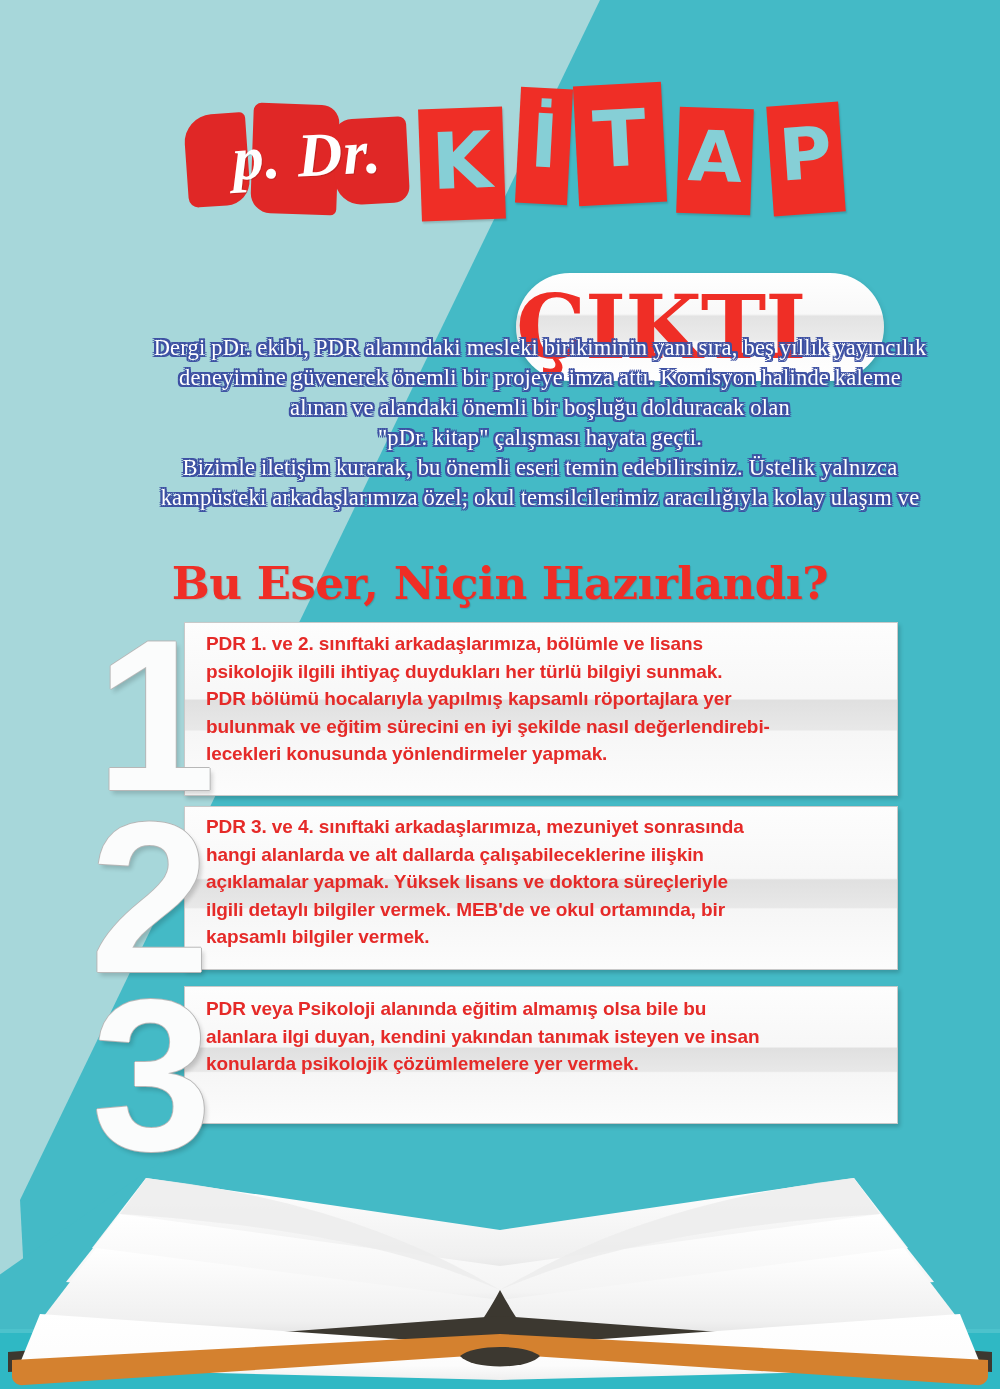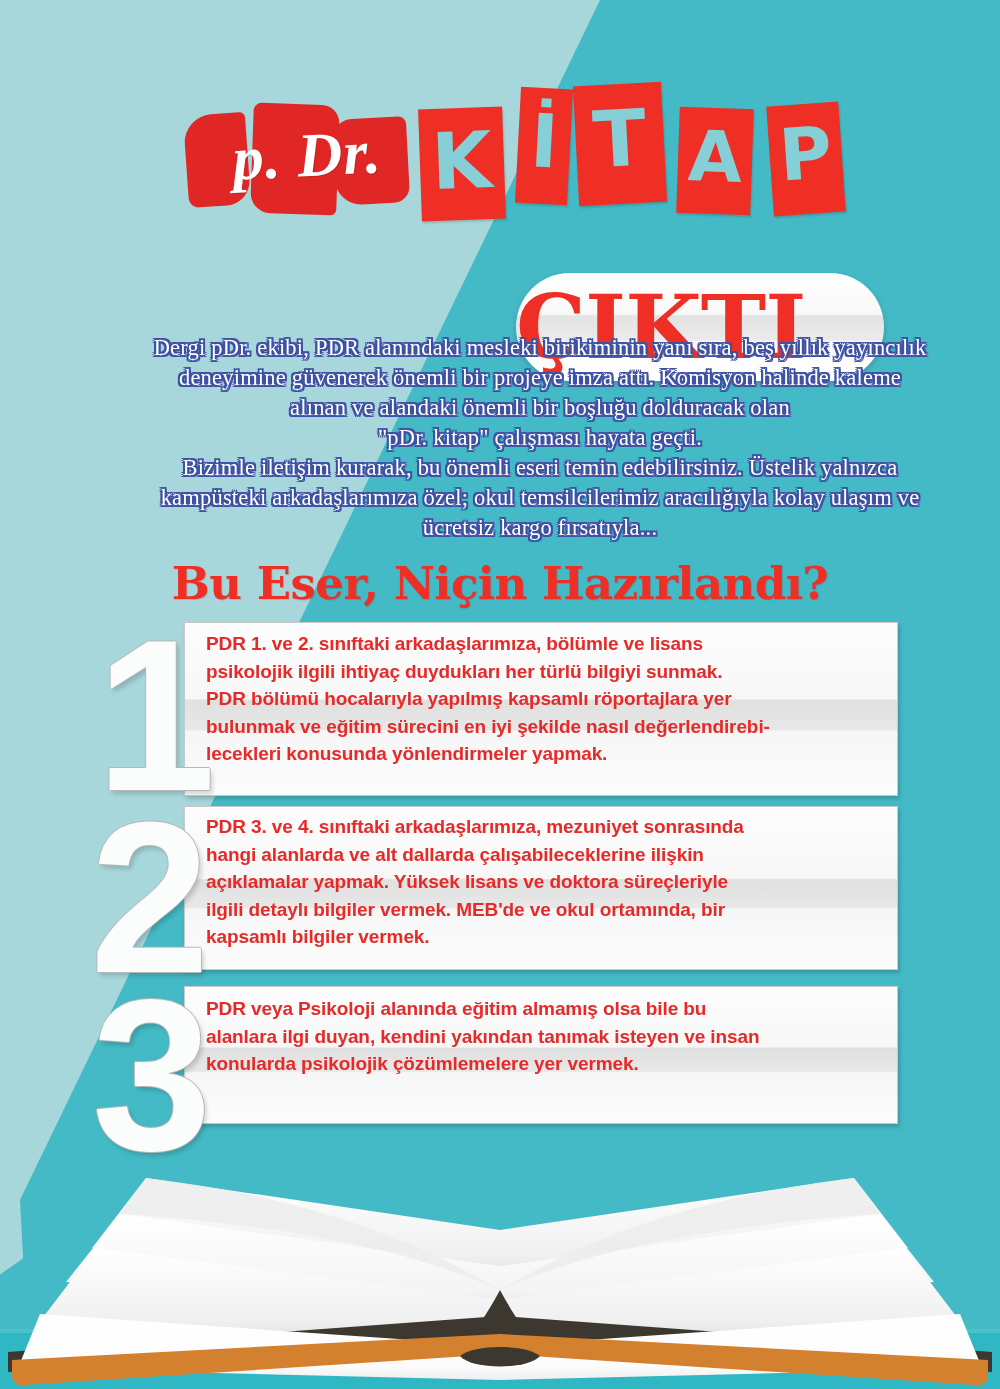--- a/index.html
+++ b/index.html
@@ -268,21 +268,20 @@
     <div class="cikti-text">ÇIKTI</div>
   </div>
 
   <div class="intro">
     <div>Dergi pDr. ekibi, PDR alanındaki mesleki birikiminin yanı sıra, beş yıllık yayıncılık</div>
     <div>deneyimine güvenerek önemli bir projeye imza attı. Komisyon halinde kaleme</div>
     <div>alınan ve alandaki önemli bir boşluğu dolduracak olan</div>
     <div>"pDr. kitap" çalışması hayata geçti.</div>
     <div>Bizimle iletişim kurarak, bu önemli eseri temin edebilirsiniz. Üstelik yalnızca</div>
     <div>kampüsteki arkadaşlarımıza özel; okul temsilcilerimiz aracılığıyla kolay ulaşım ve</div>
-    <div>ücretsiz kargo fırsatıyla...</div>
   </div>
 
   <div class="heading">Bu Eser, Niçin Hazırlandı?</div>
 
   <div class="item item1">
     <div class="big-num">1</div>
     <div class="panel"></div>
     <div class="panel-text">
       <div>PDR 1. ve 2. sınıftaki arkadaşlarımıza, bölümle ve lisans</div>
       <div>psikolojik ilgili ihtiyaç duydukları her türlü bilgiyi sunmak.</div>

